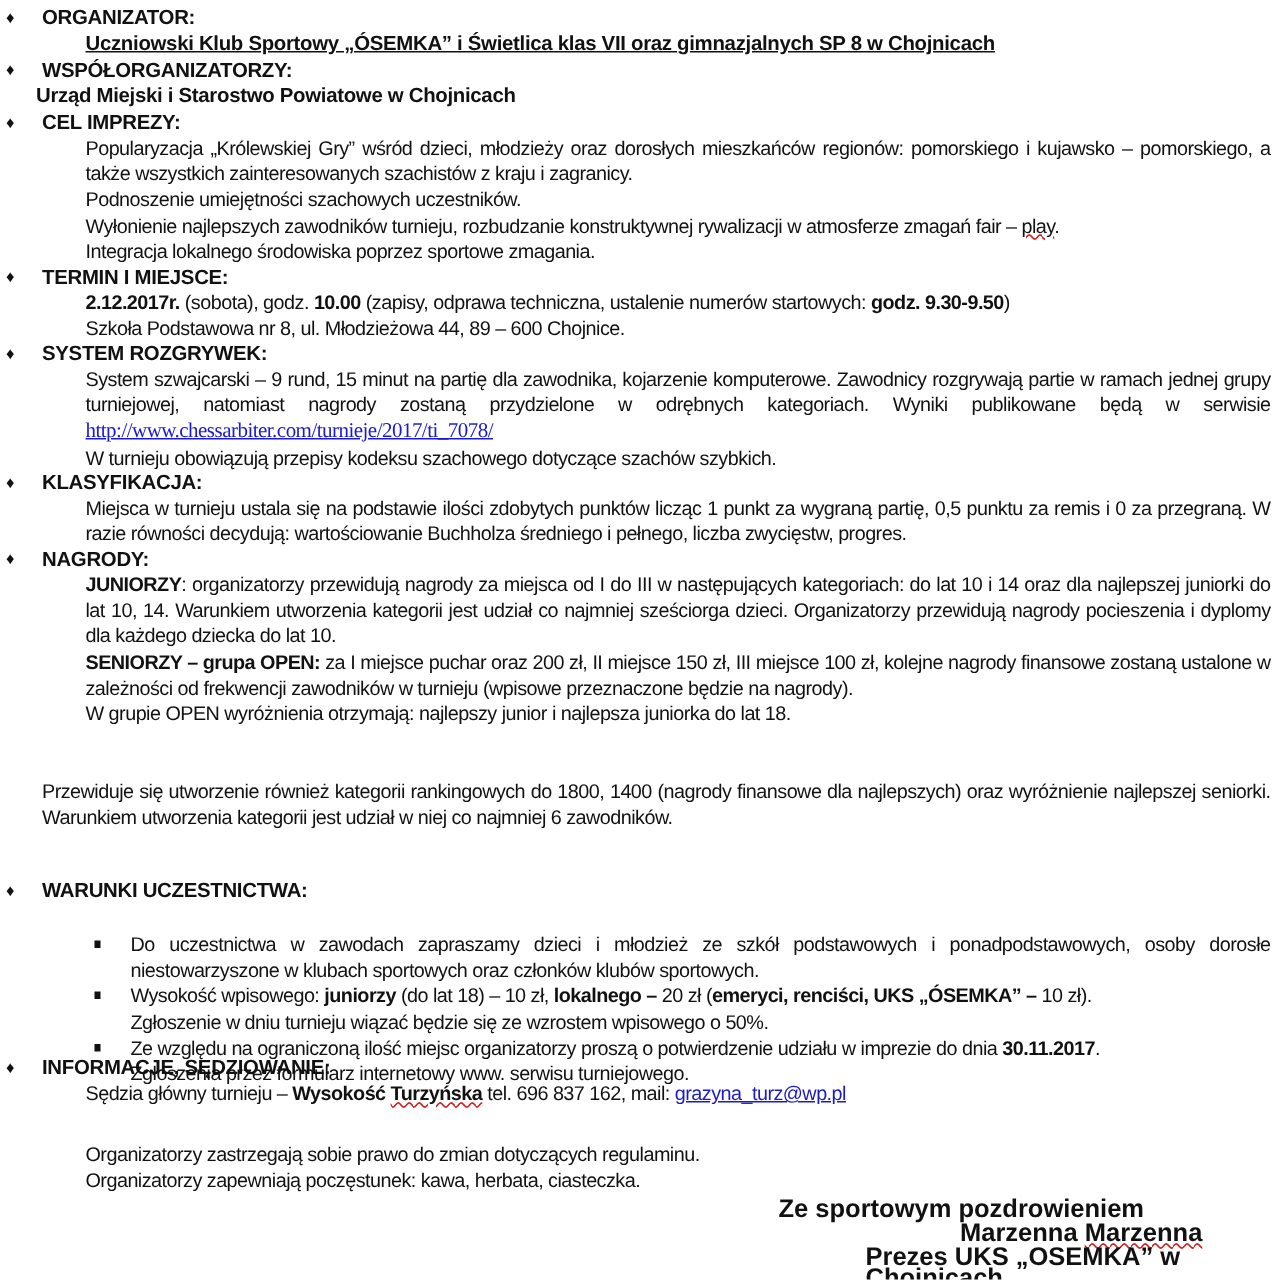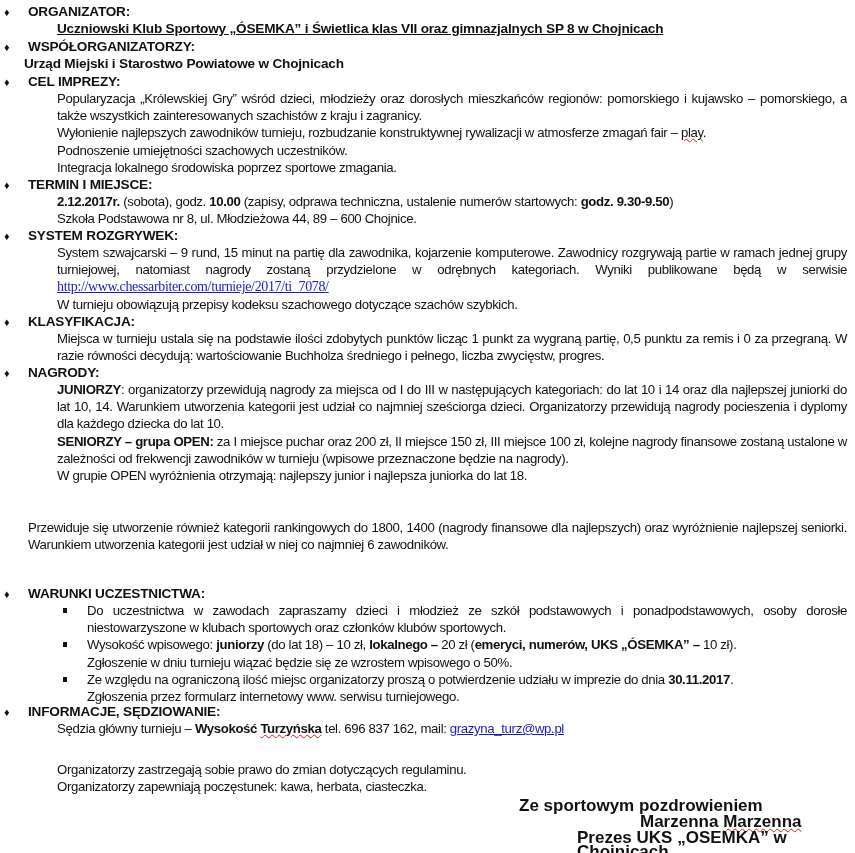--- a/index.html
+++ b/index.html
@@ -49,22 +49,22 @@
     </div>
     <div class="body b" style="font-size:13.6px; letter-spacing:-0.2px;padding-left:24px;">Urząd Miejski i Starostwo Powiatowe w Chojnicach</div>
   </div>
 
   <div style="position:absolute; top:73px; left:0; width:855px;">
     <div class="sec-head">
       <span class="diamond">♦</span>
       <span>CEL IMPREZY:</span>
     </div>
     <div class="body just tight">Popularyzacja „Królewskiej Gry” wśród dzieci, młodzieży oraz dorosłych  mieszkańców regionów: pomorskiego i kujawsko – pomorskiego, a także wszystkich zainteresowanych szachistów z kraju i zagranicy.</div>
+    <div class="body tight">Podnoszenie umiejętności szachowych uczestników.</div>
     <div class="body tight"><span>Wyłonienie najlepszych zawodników turnieju, rozbudzanie konstruktywnej  rywalizacji w atmosferze zmagań fair – </span><span class="spell">play</span><span>.</span></div>
-    <div class="body tight">Podnoszenie umiejętności szachowych uczestników.</div>
     <div class="body tight">Integracja lokalnego środowiska poprzez sportowe zmagania.</div>
   </div>
 
   <div style="position:absolute; top:176px; left:0; width:855px;">
     <div class="sec-head">
       <span class="diamond">♦</span>
       <span>TERMIN I MIEJSCE:</span>
     </div>
     <div class="body tight"><span class="b">2.12.2017r.</span><span> (sobota), godz. </span><span class="b">10.00</span><span> (zapisy, odprawa techniczna, ustalenie numerów startowych: </span><span class="b">godz. 9.30-9.50</span><span>)</span></div>
     <div class="body tight">Szkoła Podstawowa nr 8, ul. Młodzieżowa 44, 89 – 600 Chojnice.</div>
@@ -98,27 +98,27 @@
   </div>
 
   <div style="position:absolute; top:519px; left:28px; width:819px;" class="just tight">Przewiduje się utworzenie również kategorii rankingowych do 1800, 1400 (nagrody finansowe dla najlepszych) oraz wyróżnienie najlepszej seniorki. Warunkiem utworzenia kategorii jest udział w niej co najmniej 6 zawodników.</div>
 
   <div style="position:absolute; top:585px; left:0; width:855px;">
     <div class="sec-head">
       <span class="diamond">♦</span>
       <span>WARUNKI UCZESTNICTWA:</span>
     </div>
     <div class="sq-list">
-      <div class="sq-item just tight" style="margin-top:0;">
+      <div class="sq-item just tight" style="margin-top:19px;">
         <span class="sq"></span>
         <span>Do uczestnictwa w zawodach zapraszamy dzieci i młodzież ze szkół podstawowych i ponadpodstawowych, osoby dorosłe niestowarzyszone w klubach sportowych oraz członków klubów sportowych.</span>
       </div>
       <div class="sq-item tight">
         <span class="sq"></span>
-        <div><span>Wysokość wpisowego:  </span><span class="b">juniorzy</span><span> (do lat 18) – 10 zł, </span><span class="b">lokalnego –</span><span> 20 zł (</span><span class="b">emeryci, numerów, UKS „ÓSEMKA” –</span><span> 10 zł).</span></div>
+        <div><span>Wysokość wpisowego:  </span><span class="b">juniorzy</span><span> (do lat 18) – 10 zł, </span><span class="b">lokalnego –</span><span> 20 zł (</span><span class="b">emeryci, renciści, UKS „ÓSEMKA” –</span><span> 10 zł).</span></div>
         <div>Zgłoszenie w dniu turnieju wiązać będzie się ze wzrostem wpisowego o 50%.</div>
       </div>
       <div class="sq-item tight">
         <span class="sq"></span>
         <div><span>Ze względu na ograniczoną ilość miejsc organizatorzy proszą o potwierdzenie udziału w imprezie do dnia </span><span class="b">30.11.2017</span><span>.</span></div>
         <div>Zgłoszenia przez formularz internetowy www. serwisu turniejowego.</div>
       </div>
     </div>
   </div>
 

